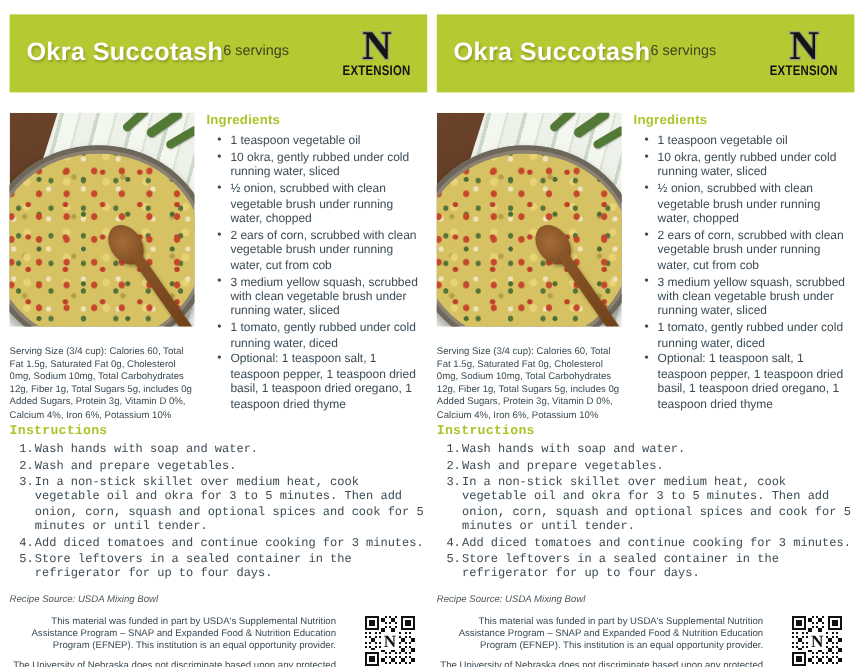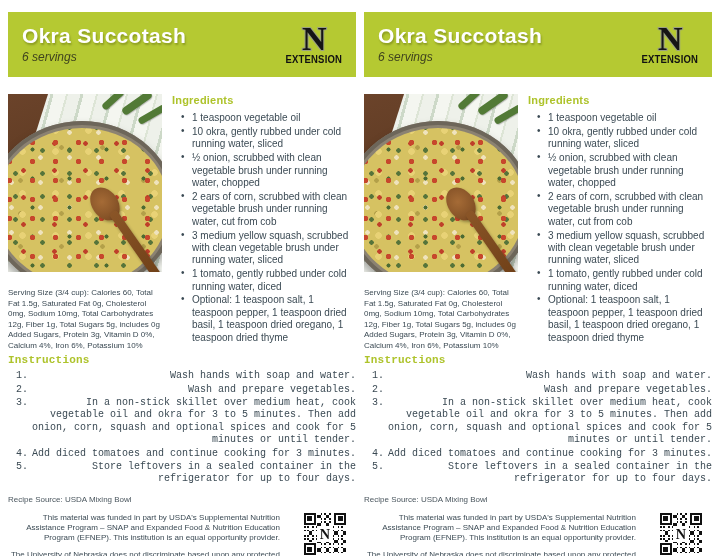--- a/index.html
+++ b/index.html
@@ -2,23 +2,23 @@
 <html><head>
 <meta charset="utf-8">
 <style>
   html,body{margin:0;padding:0;background:#ffffff;}
   body{width:720px;height:556px;overflow:hidden;font-family:"Liberation Sans",sans-serif;color:#3b4a54;}
   .page{display:flex;gap:8px;padding:12px 8px 0 8px;box-sizing:border-box;width:720px;}
   .card{width:348px;box-sizing:border-box;}
 
   
   .band{height:65px;background:#b5c932;display:flex;align-items:center;justify-content:space-between;padding:0 12px 0 14px;box-sizing:border-box;}
-  .band-text{display:flex;flex-direction:column;justify-content:center;}
+  .band-text{display:flex;flex-direction:row;justify-content:center;}
   .recipe-title{color:#ffffff;font-size:21px;font-weight:800;letter-spacing:.3px;line-height:1.05;text-shadow:1px 1.5px 2px rgba(60,70,0,.35);}
-  .servings{color:#3f431e;font-size:12px;font-style:italic;margin-top:2px;}
+  .servings{color:#3f431e;font-size:12px;margin-top:2px;}
   .brand{display:flex;flex-direction:column;align-items:center;line-height:1;}
   .brand-n{font-family:"Liberation Serif",serif;font-weight:900;font-size:34px;color:#151515;-webkit-text-stroke:2px #9aa081;paint-order:stroke fill;line-height:.9;}
   .brand-ext{font-size:10px;font-weight:800;color:#111;letter-spacing:.2px;transform:scale(.95,1.15);margin-top:1px;}
 
   
   .content-row{display:flex;gap:10px;margin-top:17px;}
   .photo-col{width:154px;flex:0 0 154px;}
   .photo{position:relative;width:154px;height:178px;overflow:hidden;
     background:repeating-linear-gradient(105deg,#eef1ea 0 12px,#cdd9c8 12px 15px,#f4f6f0 15px 27px,#dde5d6 27px 29px);}
   .wood{position:absolute;inset:0;background:linear-gradient(160deg,#6b432a,#4e3019);clip-path:polygon(0 0,26% 0,7% 52%,0 58%);}
@@ -46,24 +46,24 @@
   .nutrition{margin-top:16px;font-size:8px;line-height:1.32;color:#3b4a54;width:153px;}
 
   .ing-col{flex:1;min-width:0;}
   .sec-heading{color:#aec32b;font-size:11px;font-weight:800;letter-spacing:.2px;}
   .ing-list{list-style:none;margin:6px 0 0 0;padding:0 0 0 9px;font-size:10px;line-height:1.24;}
   .ing-list li{position:relative;padding-left:11px;margin-bottom:1.5px;}
   .ing-list li::before{content:"\2022";position:absolute;left:0;top:-1px;color:#3b4a54;}
 
   .instructions{margin-top:3px;font-family:Liberation Mono, monospace;}
   .ins-list{list-style:none;counter-reset:step;margin:4px 0 0 0;padding:0 0 0 8px;font-size:10px;line-height:1.24;}
-  .ins-list li{position:relative;padding-left:13px;counter-increment:step;margin-bottom:1px;text-align:right;}
+  .ins-list li{position:relative;padding-left:13px;counter-increment:step;margin-bottom:1px;}
   .ins-list li::before{content:counter(step) ".";position:absolute;left:0;}
 
-  .source{margin-top:9px;font-size:8px;color:#4a565e;}
+  .source{margin-top:9px;font-size:8px;font-style:italic;color:#4a565e;}
 
   .footer-row{display:flex;justify-content:space-between;margin-top:9px;}
   .footer-left{width:272px;font-size:8px;line-height:1.25;color:#3b4a54;text-align:right;}
   .footer-left .para{margin-bottom:7px;}
   .footer-right{width:62px;display:flex;flex-direction:column;align-items:center;}
   .qr{width:42px;height:42px;display:block;}
   .site{font-size:10.5px;font-weight:800;color:#111;margin-top:4px;white-space:nowrap;padding-left:20px;}
 </style>
 </head>
 <body>

